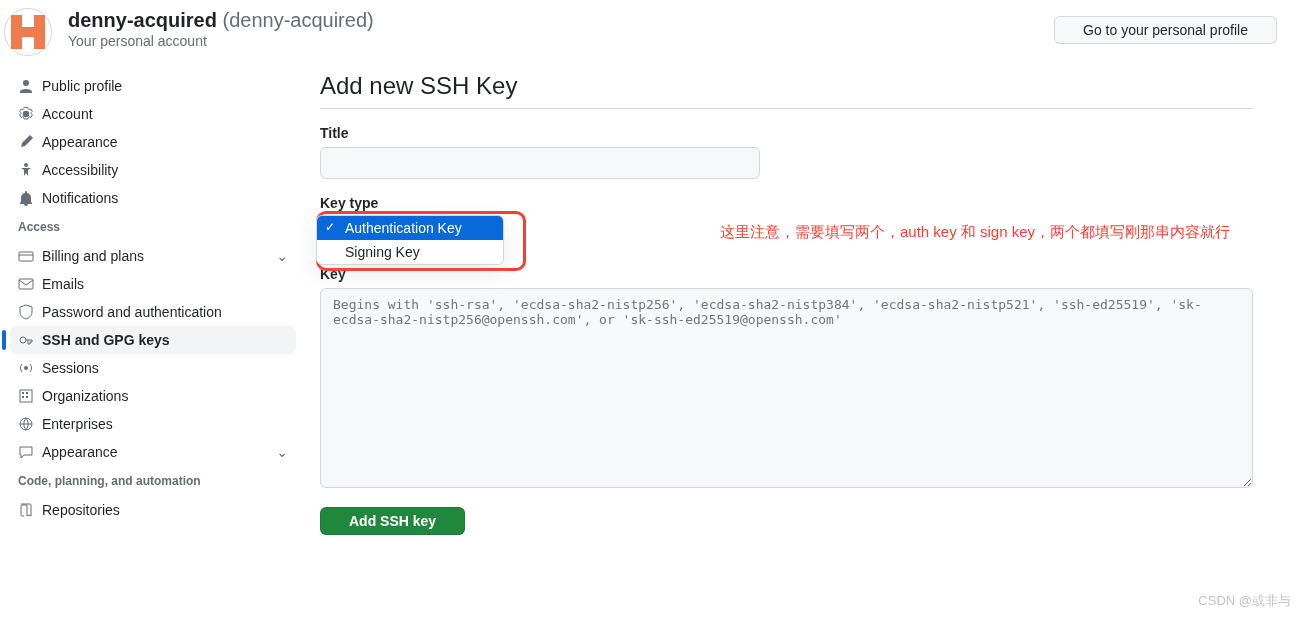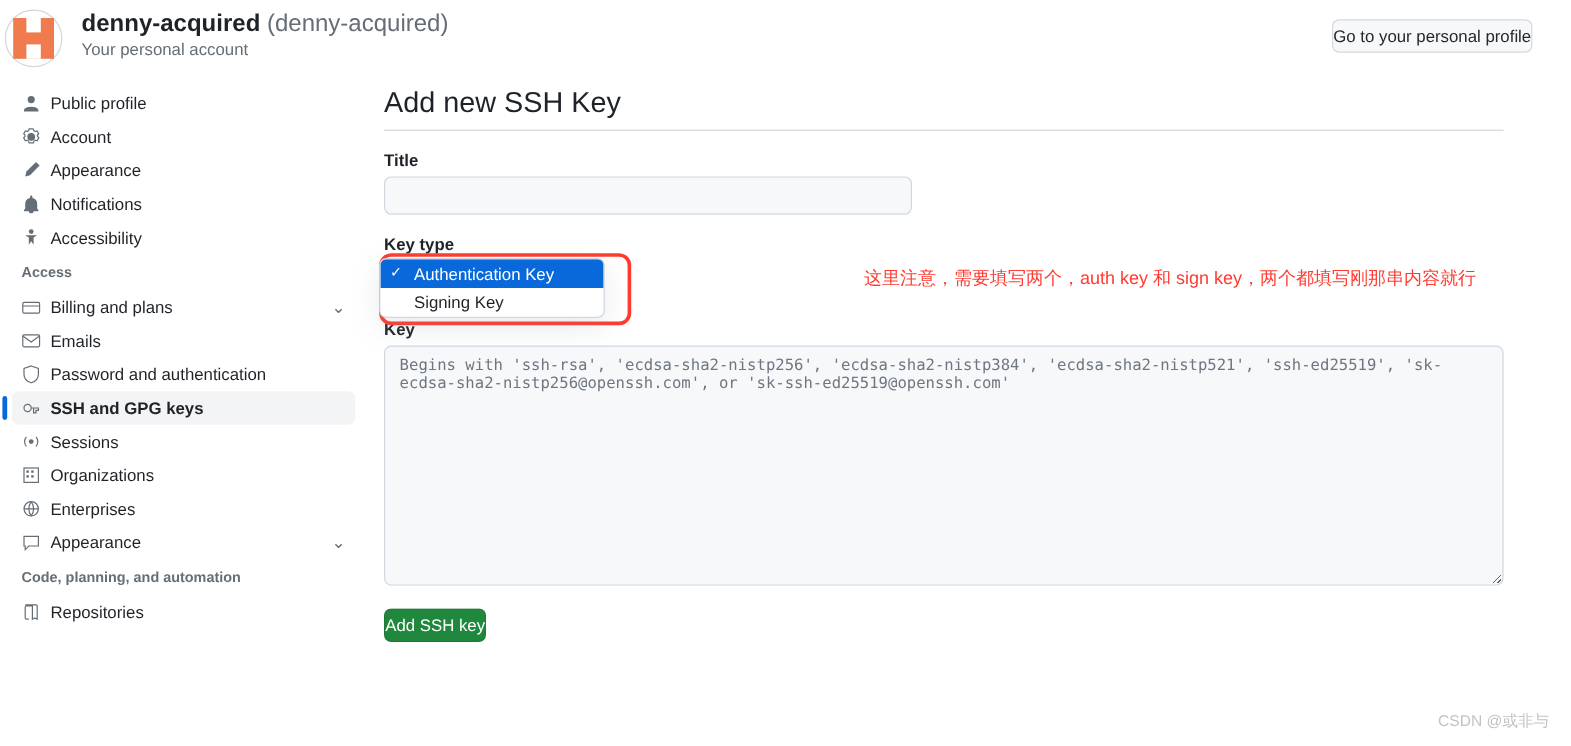--- a/index.html
+++ b/index.html
@@ -43,27 +43,27 @@
 .avatar-inner::after { bottom:0; left:11px; width:12px; height:12px;}
 .header-text { flex: 1; }
 .header-title { font-size: 20px; font-weight: 600; line-height: 1.25; }
 .header-title .secondary { color: #656d76; font-weight: 400; }
 .header-sub { color: #656d76; font-size: 14px; margin-top: 0px; }
 .header-right { margin-left: auto; padding-right: 32px; padding-top: 8px;}
 .btn {
   background: #f6f8fa;
   border: 1px solid rgba(31,35,40,0.15);
   border-radius: 6px;
-  padding: 5px 0;
+  padding: 5px 28px;
   font-size: 14px;
   font-weight: 500;
   cursor: pointer;
   color: #24292f;
 }
-.btn-primary { background: #1f883d; color:#fff; border-color: rgba(31,35,40,0.15); font-weight: 400; }
+.btn-primary { background: #1f883d; color:#fff; border-color: rgba(31,35,40,0.15); font-weight: 700; }
 .layout { display: flex; gap: 24px; padding: 0; }
 .sidebar { width: 296px; padding-left: 10px; flex-shrink:0;}
 .nav-group-title {
   font-size: 12px;
   font-weight: 600;
   color: #656d76;
   padding: 8px 8px;
 }
 .nav-item {
   display: flex;
@@ -204,30 +204,30 @@
             <span>Account</span>
           </div>
           <div class="nav-item">
             <span class="nav-icon"><svg class="nav-icon" viewBox="0 0 16 16" fill="currentColor">
                 <path d="M12 1l3 3-8 8-4 1 1-4 8-8z"></path>
               </svg></span>
             <span>Appearance</span>
           </div>
           <div class="nav-item">
             <span class="nav-icon"><svg class="nav-icon" viewBox="0 0 16 16" fill="currentColor">
-                <path d="M8 16a2 2 0 002-2H6a2 2 0 002 2zm5-4V8a5 5 0 00-4-4.9V2a1 1 0 10-2 0v1.1A5 5 0 003 8v4l-1 1v1h12v-1l-1-1z"></path>
-              </svg></span>
-            <span>Notifications</span>
-          </div>
-          <div class="nav-item">
-            <span class="nav-icon"><svg class="nav-icon" viewBox="0 0 16 16" fill="currentColor">
                 <circle cx="8" cy="3" r="2"></circle>
                 <path d="M3 6h10l-3 2v6l-2-3-2 3V8L3 6z"></path>
               </svg></span>
             <span>Accessibility</span>
+          </div>
+          <div class="nav-item">
+            <span class="nav-icon"><svg class="nav-icon" viewBox="0 0 16 16" fill="currentColor">
+                <path d="M8 16a2 2 0 002-2H6a2 2 0 002 2zm5-4V8a5 5 0 00-4-4.9V2a1 1 0 10-2 0v1.1A5 5 0 003 8v4l-1 1v1h12v-1l-1-1z"></path>
+              </svg></span>
+            <span>Notifications</span>
           </div>
         </div>
       <div class="nav-group-title">Access</div>
       <div id="nav-access">
           <div class="nav-item">
             <span class="nav-icon"><svg class="nav-icon" viewBox="0 0 16 16" fill="currentColor">
                 <rect x="1" y="4" width="14" height="9" rx="1" fill="none" stroke="currentColor"></rect>
                 <line x1="1" y1="7" x2="15" y2="7" stroke="currentColor"></line>
               </svg></span>
             <span>Billing and plans</span>

